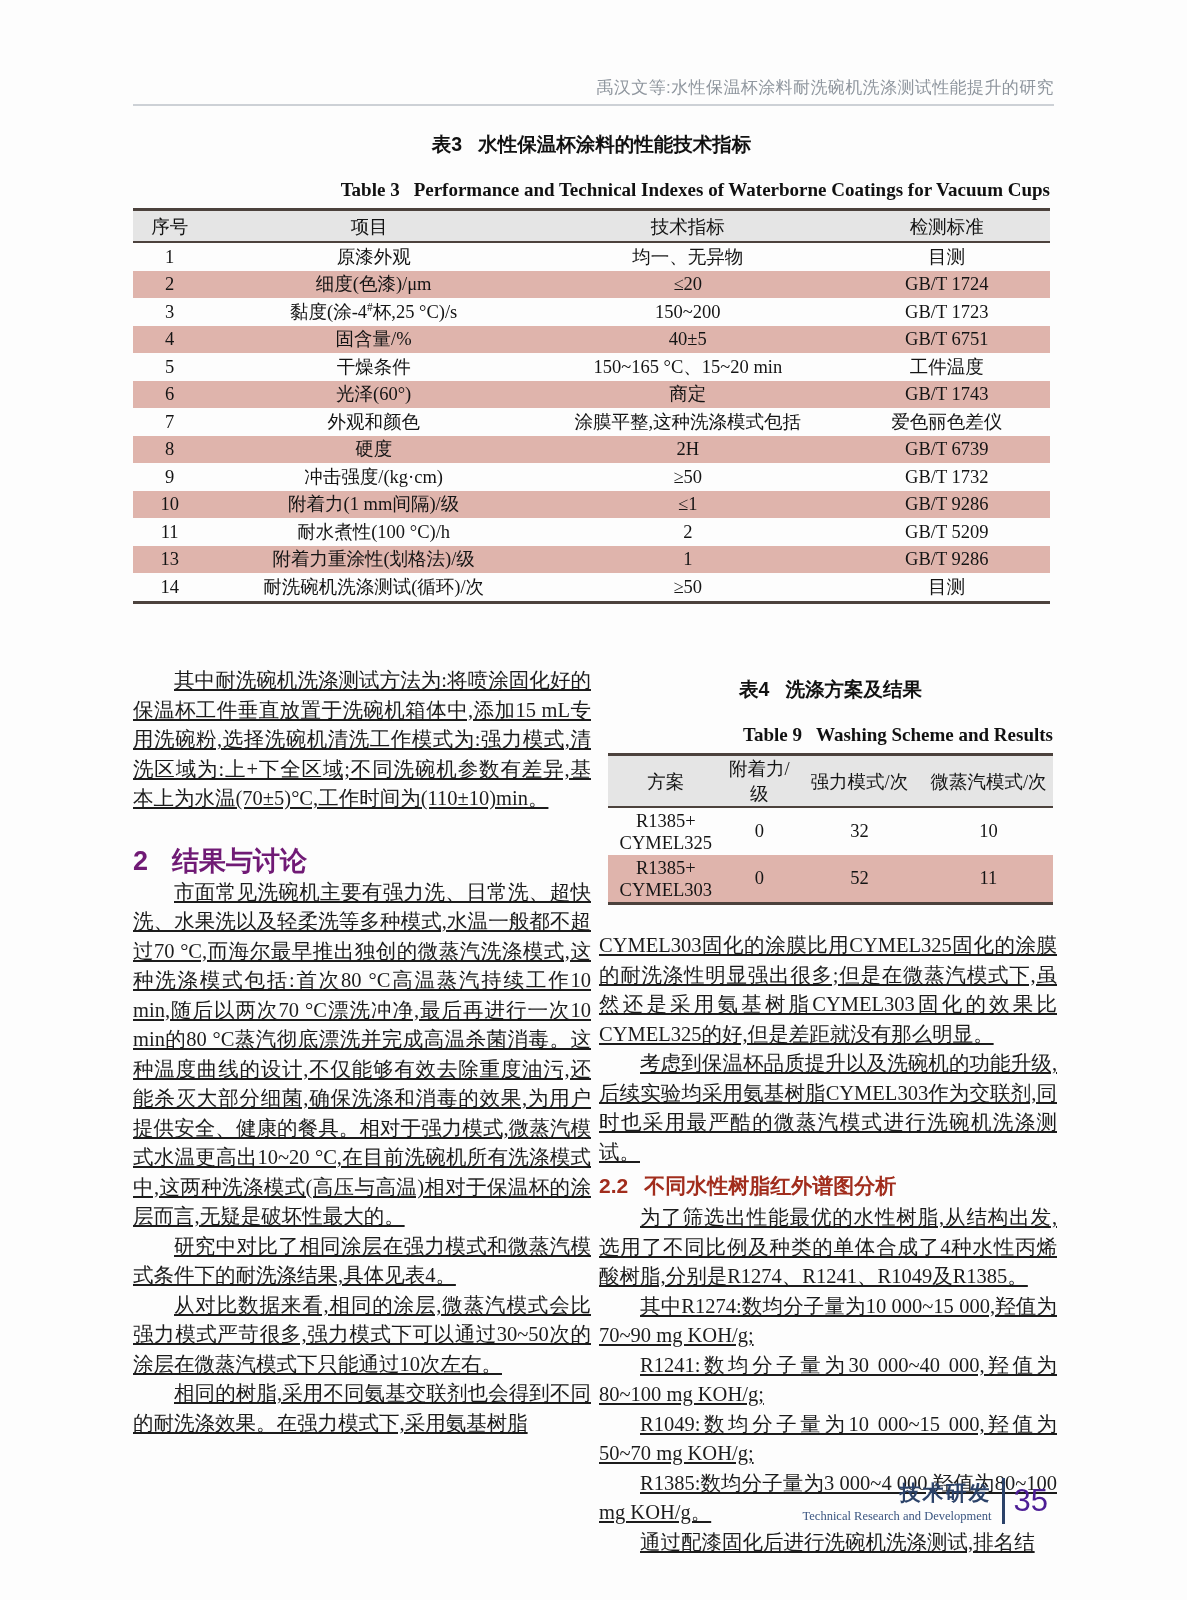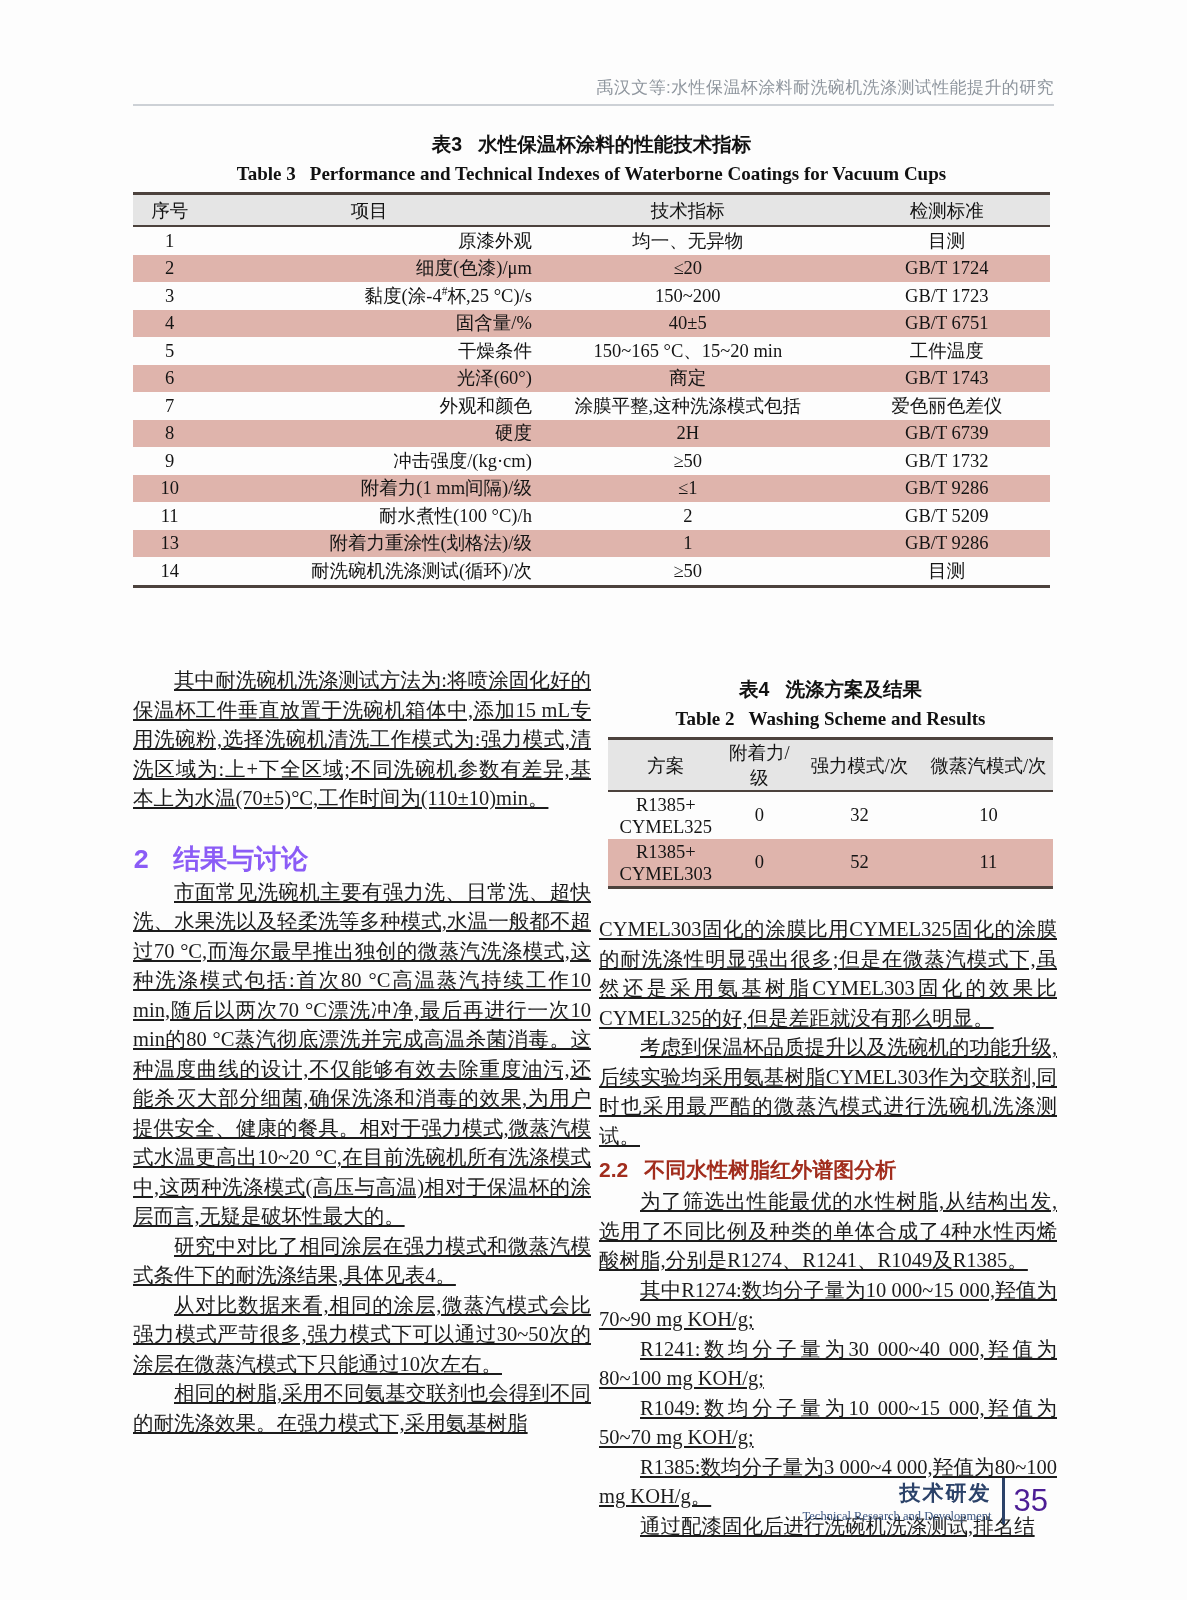--- a/index.html
+++ b/index.html
@@ -19,48 +19,48 @@
     background:#cdd1d6;
   }
   
   .t3-block { position:absolute; left:133px; top:131px; width:917px; }
   .tbl-title-cn {
     text-align:center; font-weight:bold; font-size:19.5px;
     font-family:"Liberation Sans", sans-serif; color:#111;
   }
   .tbl-title-cn .tbl-label { margin-right:16px;text-align:center; }
   .tbl-title-en {
-    text-align:center; font-weight:bold; font-size:19px; margin-top:5px;
+    text-align:right; font-weight:bold; font-size:19px; margin-top:21px;
     font-family:"Liberation Serif", serif; color:#111;
   }
   .tbl-title-en .tbl-label { margin-right:14px; }
   table.paper-table {
     width:100%; border-collapse:collapse; margin-top:7px;
     border-top:3px solid #4c423d; border-bottom:3px solid #4c423d;
     font-size:18.5px; color:#141414;
   }
   .paper-table th {
     background:#e5e5e5; font-weight:normal; height:30px; padding:0;
     border-bottom:2px solid #4c423d; text-align:center;
   }
   .paper-table td { height:27.5px; padding:0; text-align:center; line-height:1.1; }
   .paper-table tbody tr:nth-child(even) { background:#dfb4ac; }
-  .t3-table td.item { text-align:right; padding-left:9px; }
+  .t3-table td.item { text-align:center; padding-left:9px; }
   sup { font-size:0.62em; vertical-align:super; line-height:0; }
   
   .col-left  { position:absolute; left:133px; top:666px; width:458px; }
   .col-right { position:absolute; left:599px; top:676px; width:458px; }
   p.body {
     margin:0; font-size:20.5px; line-height:29.5px;
     text-align:justify; text-justify:inter-ideograph;text-decoration:underline;
   }
   p.indent { text-indent:2em; }
   h2.sec {
-    margin:30px 0 0 0; color:#8b5cf6; font-weight:bold;
-    font-family:Liberation Mono, monospace; font-size:27px; line-height:34px;
+    margin:30px 0 0 0; color:#701a75; font-weight:bold;
+    font-family:Liberation Sans, sans-serif; font-size:27px; line-height:34px;
   }
   h2.sec .sec-num { margin-right:24px; }
   h3.subsec {
     margin:10px 0 6px 0; color:#a12d1d; font-weight:bold;
     font-family:"Liberation Sans", sans-serif; font-size:21px; line-height:30px;
   }
   h3.subsec .sec-num { margin-right:16px; }
   h3.subsec.tight { margin:4px 0 2px 0; }
   
   .t4-wrap { margin-left:9px; width:445px; }
@@ -210,21 +210,21 @@
     <p class="body indent">从对比数据来看,相同的涂层,微蒸汽模式会比强力模式严苛很多,强力模式下可以通过30~50次的涂层在微蒸汽模式下只能通过10次左右。</p>
     <p class="body indent">相同的树脂,采用不同氨基交联剂也会得到不同的耐洗涤效果。在强力模式下,采用氨基树脂</p>
   </div>
 
   <div class="col-right">
     <div class="t4-wrap">
       <div class="tbl-title-cn">
         <span class="tbl-label">表4</span><span>洗涤方案及结果</span>
       </div>
       <div class="tbl-title-en">
-        <span class="tbl-label">Table 2</span><span>Washing Scheme and Results</span>
+        <span class="tbl-label">Table 9</span><span>Washing Scheme and Results</span>
       </div>
       <table class="paper-table t4-table">
         <colgroup>
           <col style="width:26%">
             <col style="width:16%">
             <col style="width:29%">
             <col style="width:29%">
         </colgroup>
         <thead>
           <tr>

